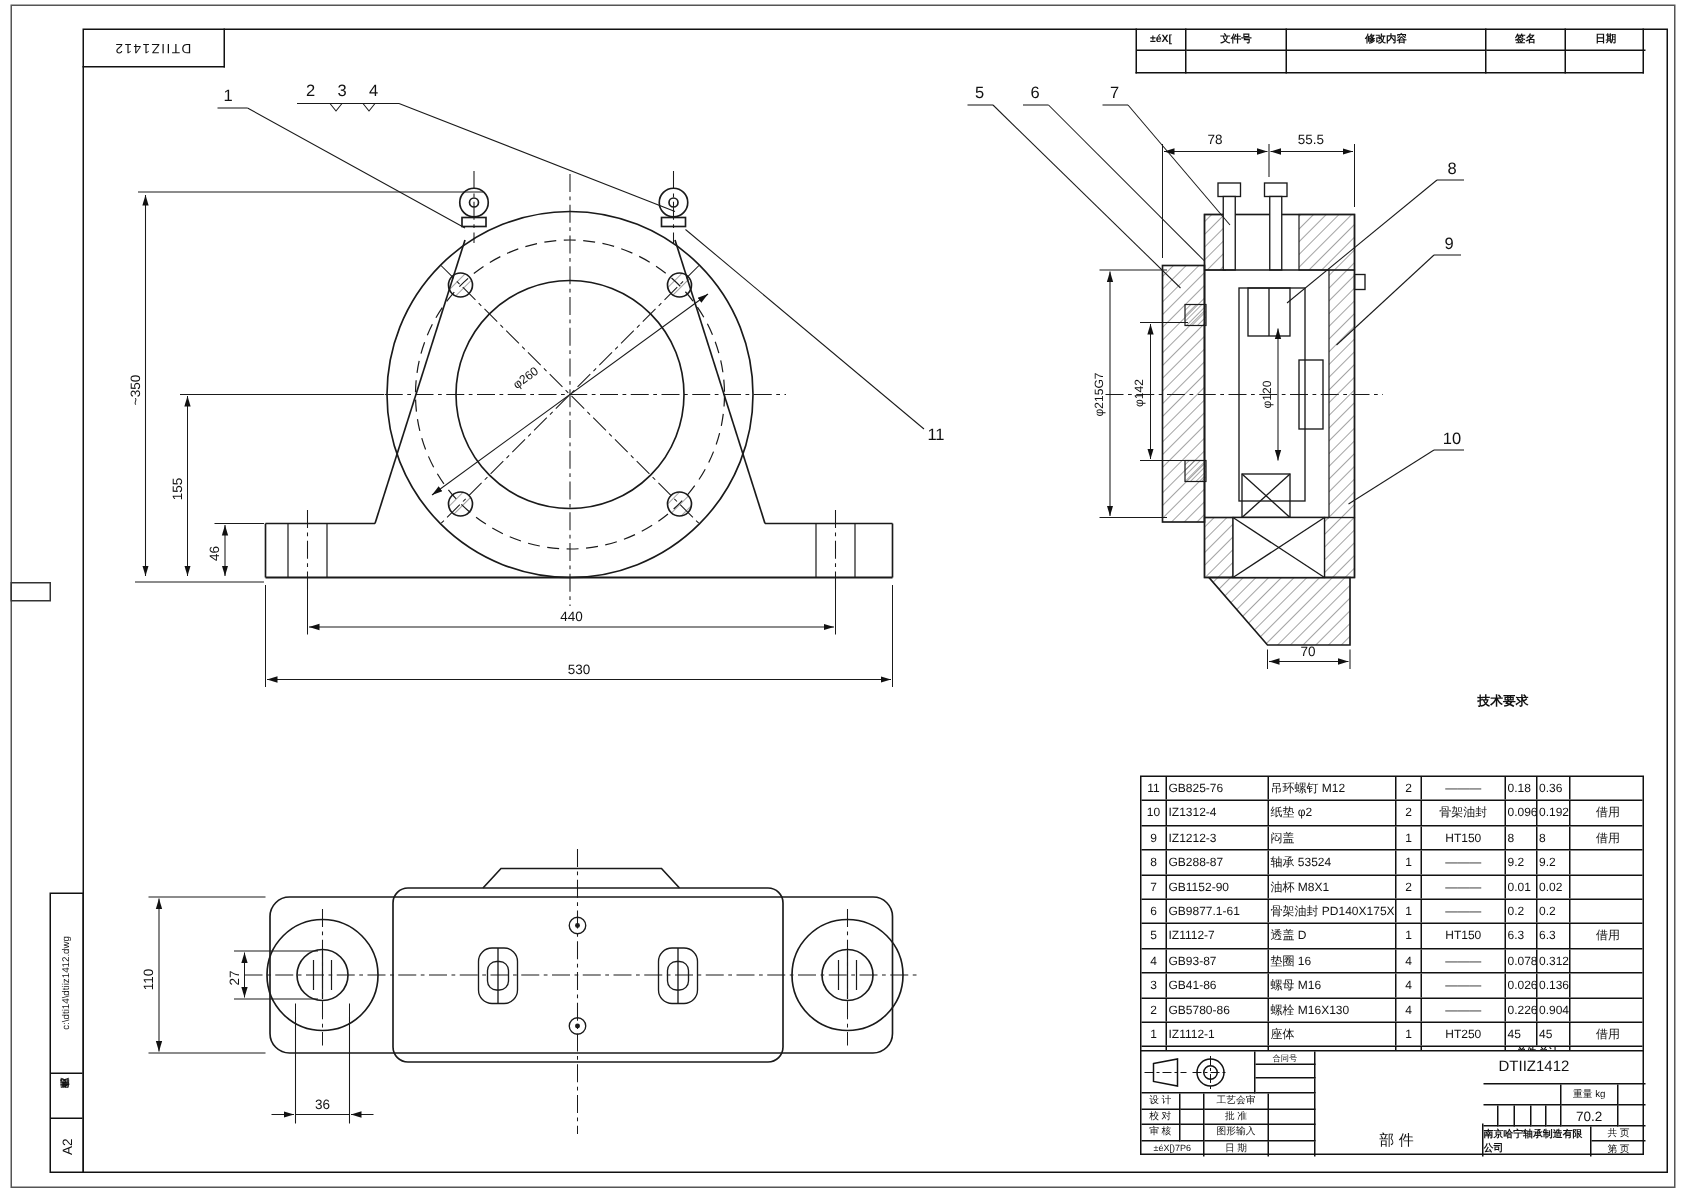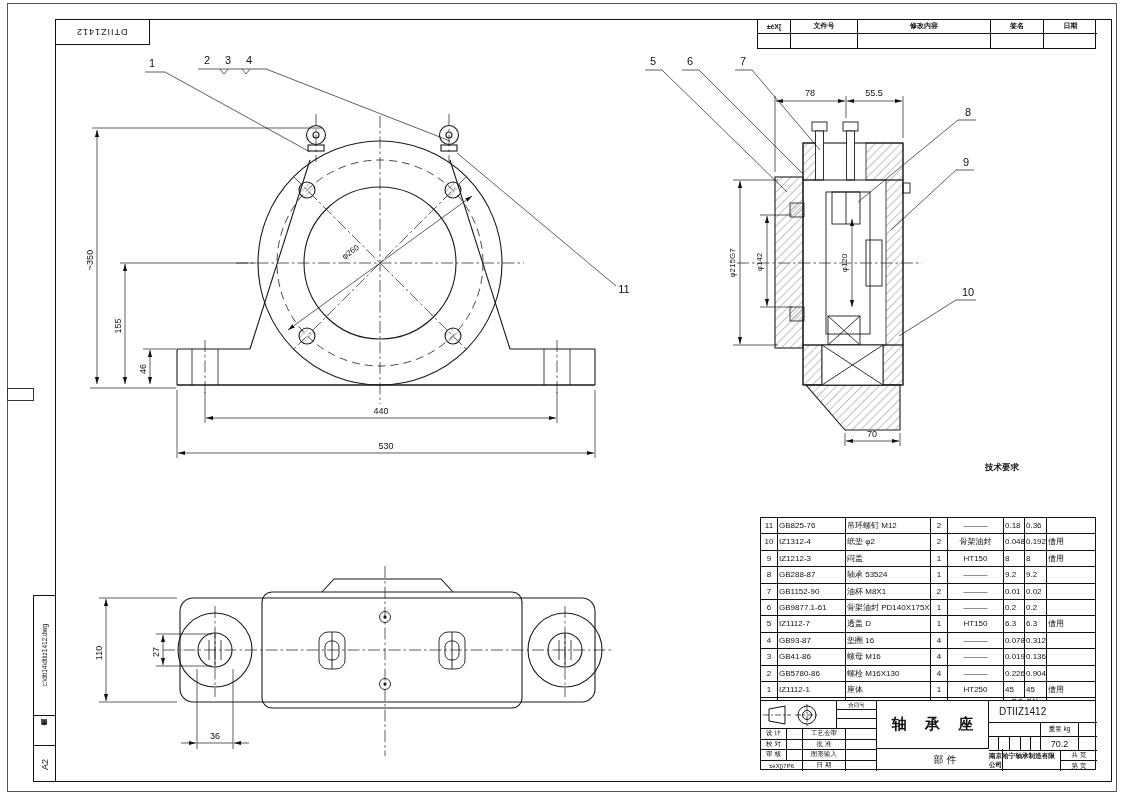--- a/index.html
+++ b/index.html
@@ -29,21 +29,21 @@
   .bom{left:760px;top:517px;width:336px;border:1.4px solid #111;background:#fff}
   .bom-row{display:grid;grid-template-columns:17px 68px 85px 17px 56px 21px 22px 50px;height:15.4px;border-bottom:1px solid #111}
   .bom .bc{border-right:1px solid #111;box-sizing:border-box;overflow:hidden;white-space:nowrap;
            font-size:8px;line-height:15px;padding:0 1px}
   .bom .bc:last-child{border-right:none}
   .c-seq,.c-qty{text-align:center}
   .c-mat{text-align:center;font-size:7.5px}
   .c-name{font-size:7px}
   .c-code{font-size:7.5px}
   .c-unit,.c-total{font-size:6.5px}
-  .c-note{font-size:7px;text-align:left}
+  .c-note{font-size:7px;text-align:center}
   .bom-head{display:grid;grid-template-columns:17px 68px 85px 17px 56px 43px 50px;height:14px;border-bottom:none}
   .bom-head .bc{font-size:6.5px;line-height:7px;display:flex;flex-direction:column;align-items:center;justify-content:center;font-weight:bold}
   
   .tblock{left:760px;top:700px;width:336px;height:70px;border:1.4px solid #111;background:#fff}
   .tc{position:absolute;box-sizing:border-box;display:flex;align-items:center;justify-content:center;overflow:hidden;
       border-right:1px solid #111;border-bottom:1px solid #111;font-size:6.5px}
   .tc.noR{border-right:none}.tc.noB{border-bottom:none}
   .product{font-size:15px;letter-spacing:7px;font-weight:bold;padding-left:7px}
   .kind{font-size:10px;letter-spacing:3px}
   .dno{font-size:10px;justify-content:flex-start;padding-left:10px}
@@ -102,21 +102,21 @@
         <span class="bc c-unit">0.18</span>
         <span class="bc c-total">0.36</span>
         <span class="bc c-note"></span>
       </div>
       <div class="bom-row">
         <span class="bc c-seq">10</span>
         <span class="bc c-code">IZ1312-4</span>
         <span class="bc c-name">纸垫 φ2</span>
         <span class="bc c-qty">2</span>
         <span class="bc c-mat">骨架油封</span>
-        <span class="bc c-unit">0.048</span>
+        <span class="bc c-unit">0.096</span>
         <span class="bc c-total">0.192</span>
         <span class="bc c-note">借用</span>
       </div>
       <div class="bom-row">
         <span class="bc c-seq">9</span>
         <span class="bc c-code">IZ1212-3</span>
         <span class="bc c-name">闷盖</span>
         <span class="bc c-qty">1</span>
         <span class="bc c-mat">HT150</span>
         <span class="bc c-unit">8</span>
@@ -172,21 +172,21 @@
         <span class="bc c-unit">0.078</span>
         <span class="bc c-total">0.312</span>
         <span class="bc c-note"></span>
       </div>
       <div class="bom-row">
         <span class="bc c-seq">3</span>
         <span class="bc c-code">GB41-86</span>
         <span class="bc c-name">螺母 M16</span>
         <span class="bc c-qty">4</span>
         <span class="bc c-mat">———</span>
-        <span class="bc c-unit">0.019</span>
+        <span class="bc c-unit">0.026</span>
         <span class="bc c-total">0.136</span>
         <span class="bc c-note"></span>
       </div>
       <div class="bom-row">
         <span class="bc c-seq">2</span>
         <span class="bc c-code">GB5780-86</span>
         <span class="bc c-name">螺栓 M16X130</span>
         <span class="bc c-qty">4</span>
         <span class="bc c-mat">———</span>
         <span class="bc c-unit">0.226</span>
@@ -245,22 +245,21 @@
 
   <div class="tc" style="left:0;top:49px;width:26px;height:10.5px">审 核</div>
   <div class="tc" style="left:26px;top:49px;width:16px;height:10.5px"></div>
   <div class="tc" style="left:42px;top:49px;width:43px;height:10.5px">图形输入</div>
   <div class="tc" style="left:85px;top:49px;width:31px;height:10.5px"></div>
 
   <div class="tc noB" style="left:0;top:59.5px;width:42px;height:10.5px;font-size:6px">±éX[)7P6</div>
   <div class="tc noB" style="left:42px;top:59.5px;width:43px;height:10.5px">日 期</div>
   <div class="tc noB" style="left:85px;top:59.5px;width:31px;height:10.5px"></div>
 
-  <div class="tc product" style="left:116px;top:0;width:112px;height:48px">轴 承 座</div>
-  <div class="tc kind noB" style="left:130px;top:48px;width:112px;height:22px">部件</div>
+  <div class="tc kind noB" style="left:116px;top:48px;width:112px;height:22px">部件</div>
 
   <div class="tc dno noR" style="left:228px;top:0;width:108px;height:22px">DTIIZ1412</div>
   <div class="tc" style="left:228px;top:22px;width:52px;height:14px"></div>
   <div class="tc" style="left:280px;top:22px;width:38px;height:14px;font-size:6.5px">重量 kg</div>
   <div class="tc noR" style="left:318px;top:22px;width:18px;height:14px"></div>
   <div class="tc" style="left:228px;top:36px;width:10px;height:14px"></div>
   <div class="tc" style="left:238px;top:36px;width:11px;height:14px"></div>
   <div class="tc" style="left:249px;top:36px;width:11px;height:14px"></div>
   <div class="tc" style="left:260px;top:36px;width:10px;height:14px"></div>
   <div class="tc" style="left:270px;top:36px;width:10px;height:14px"></div>

